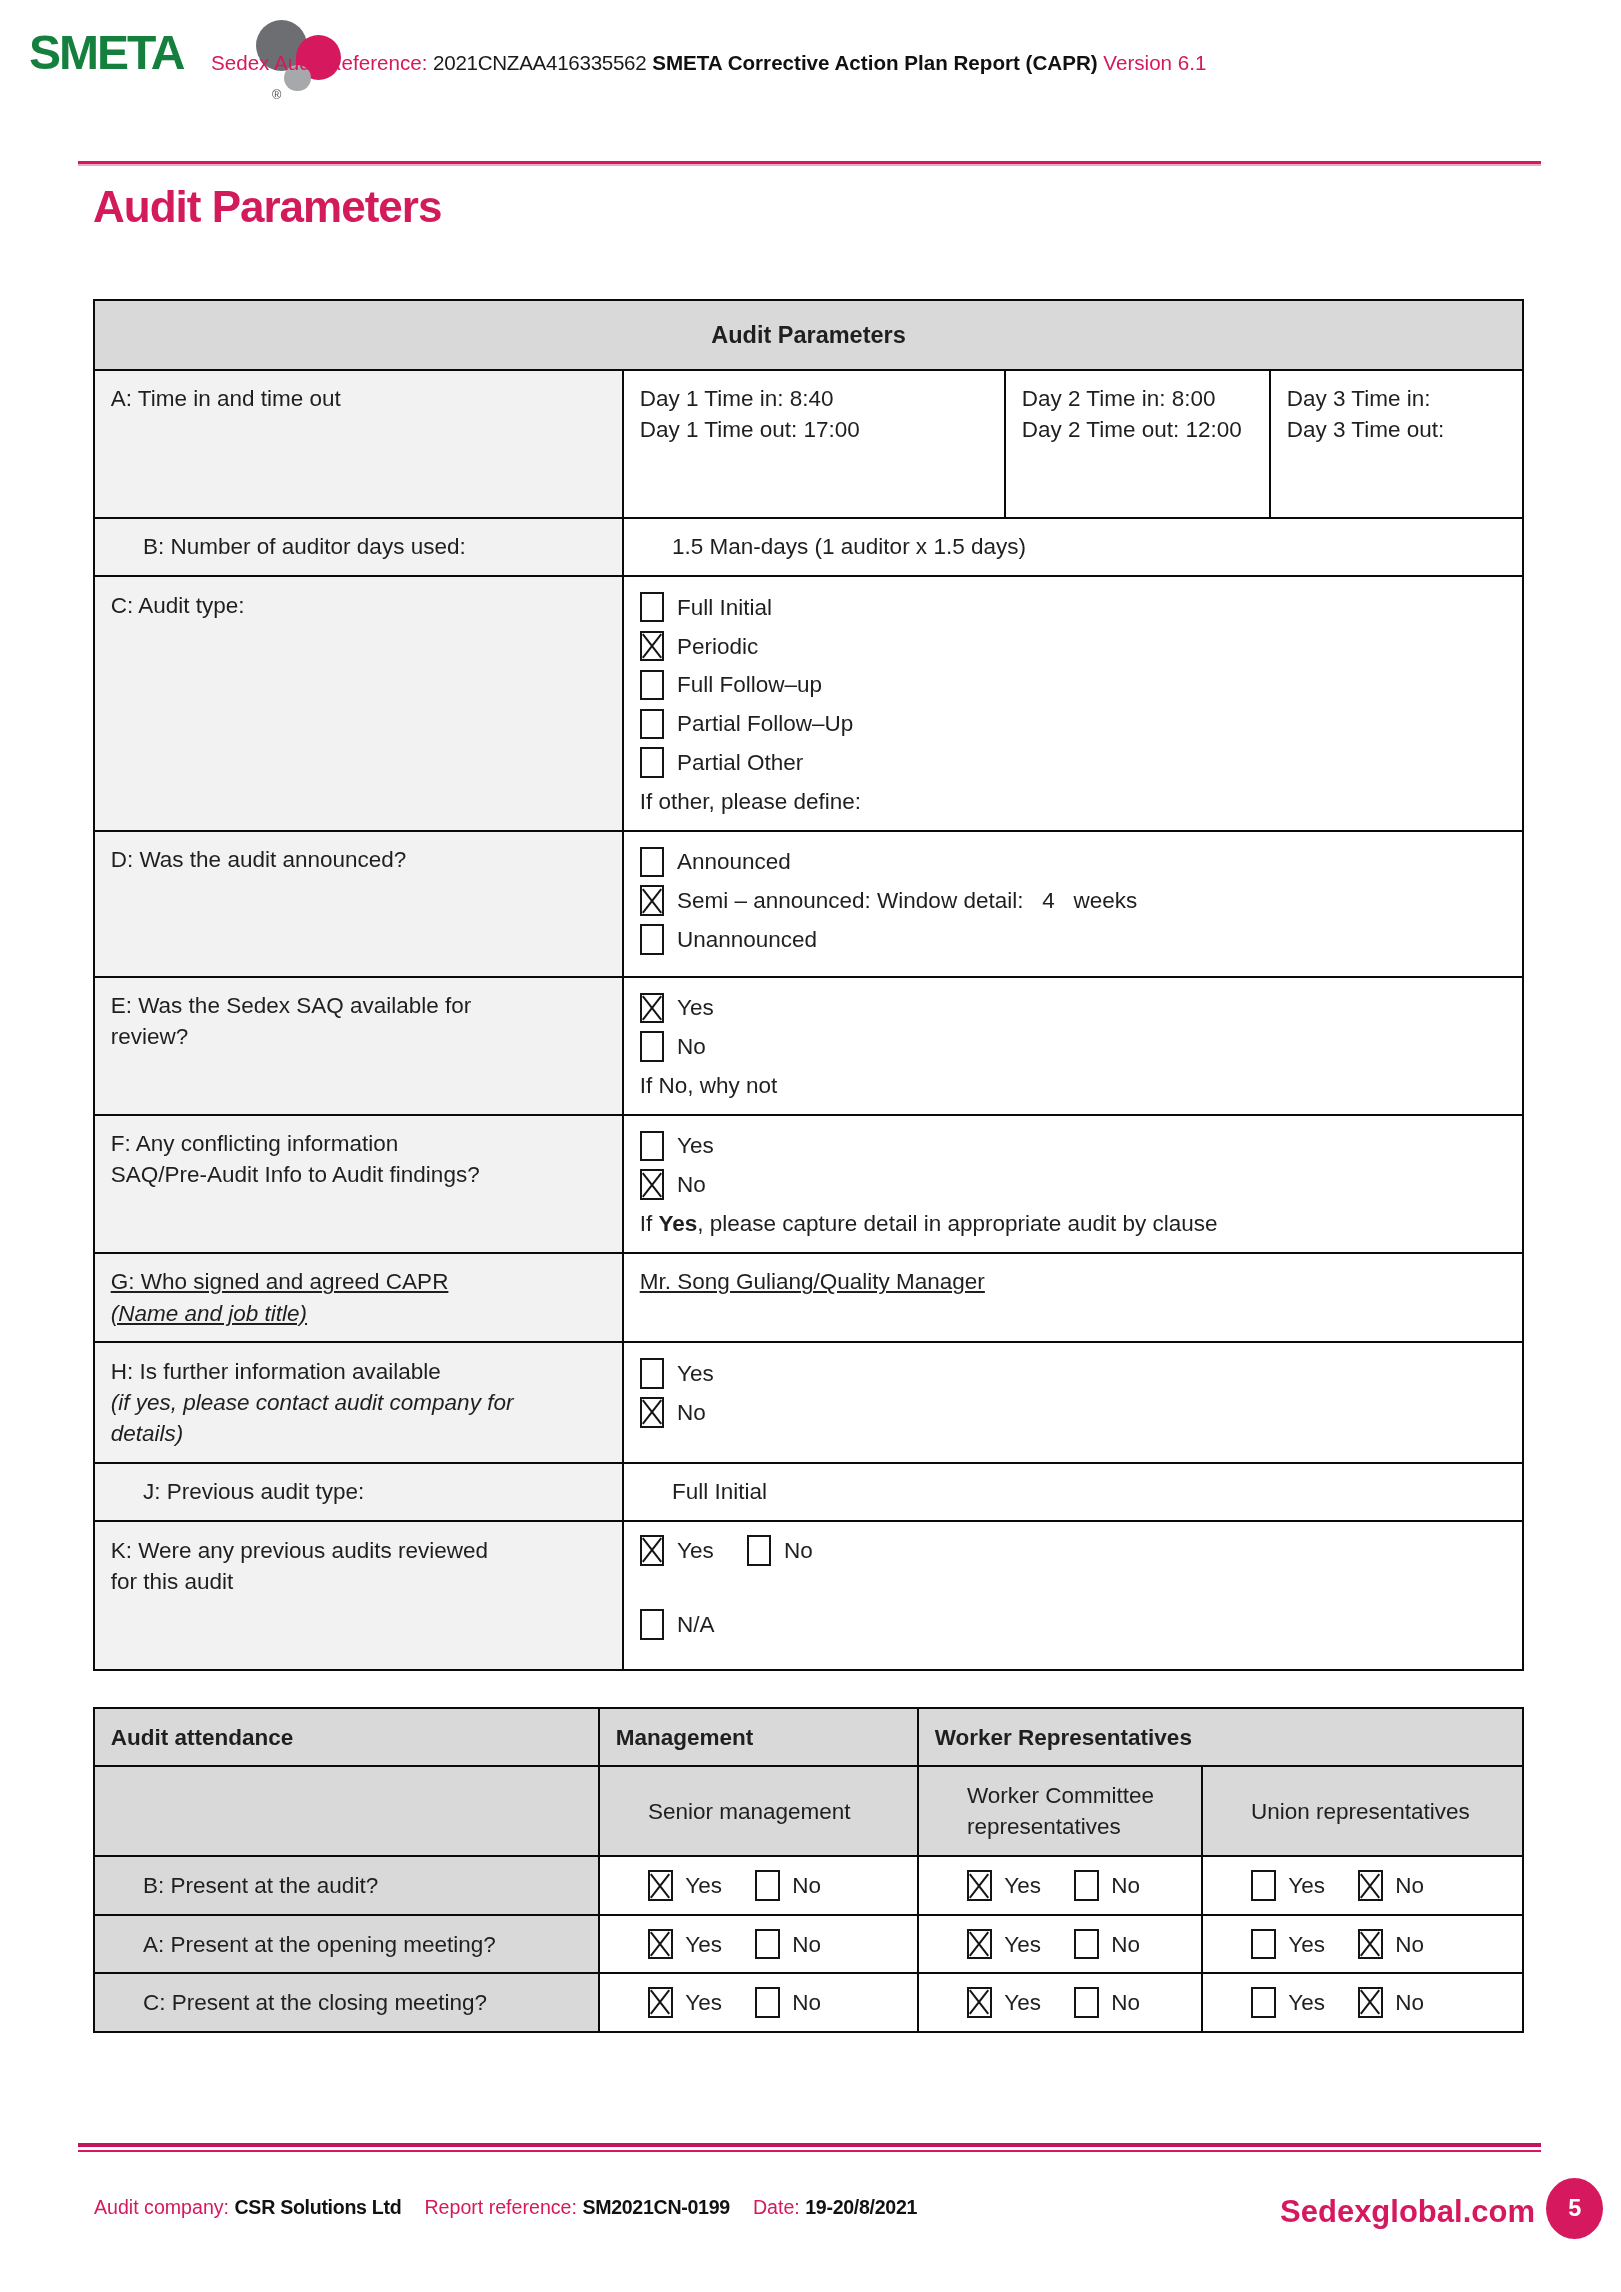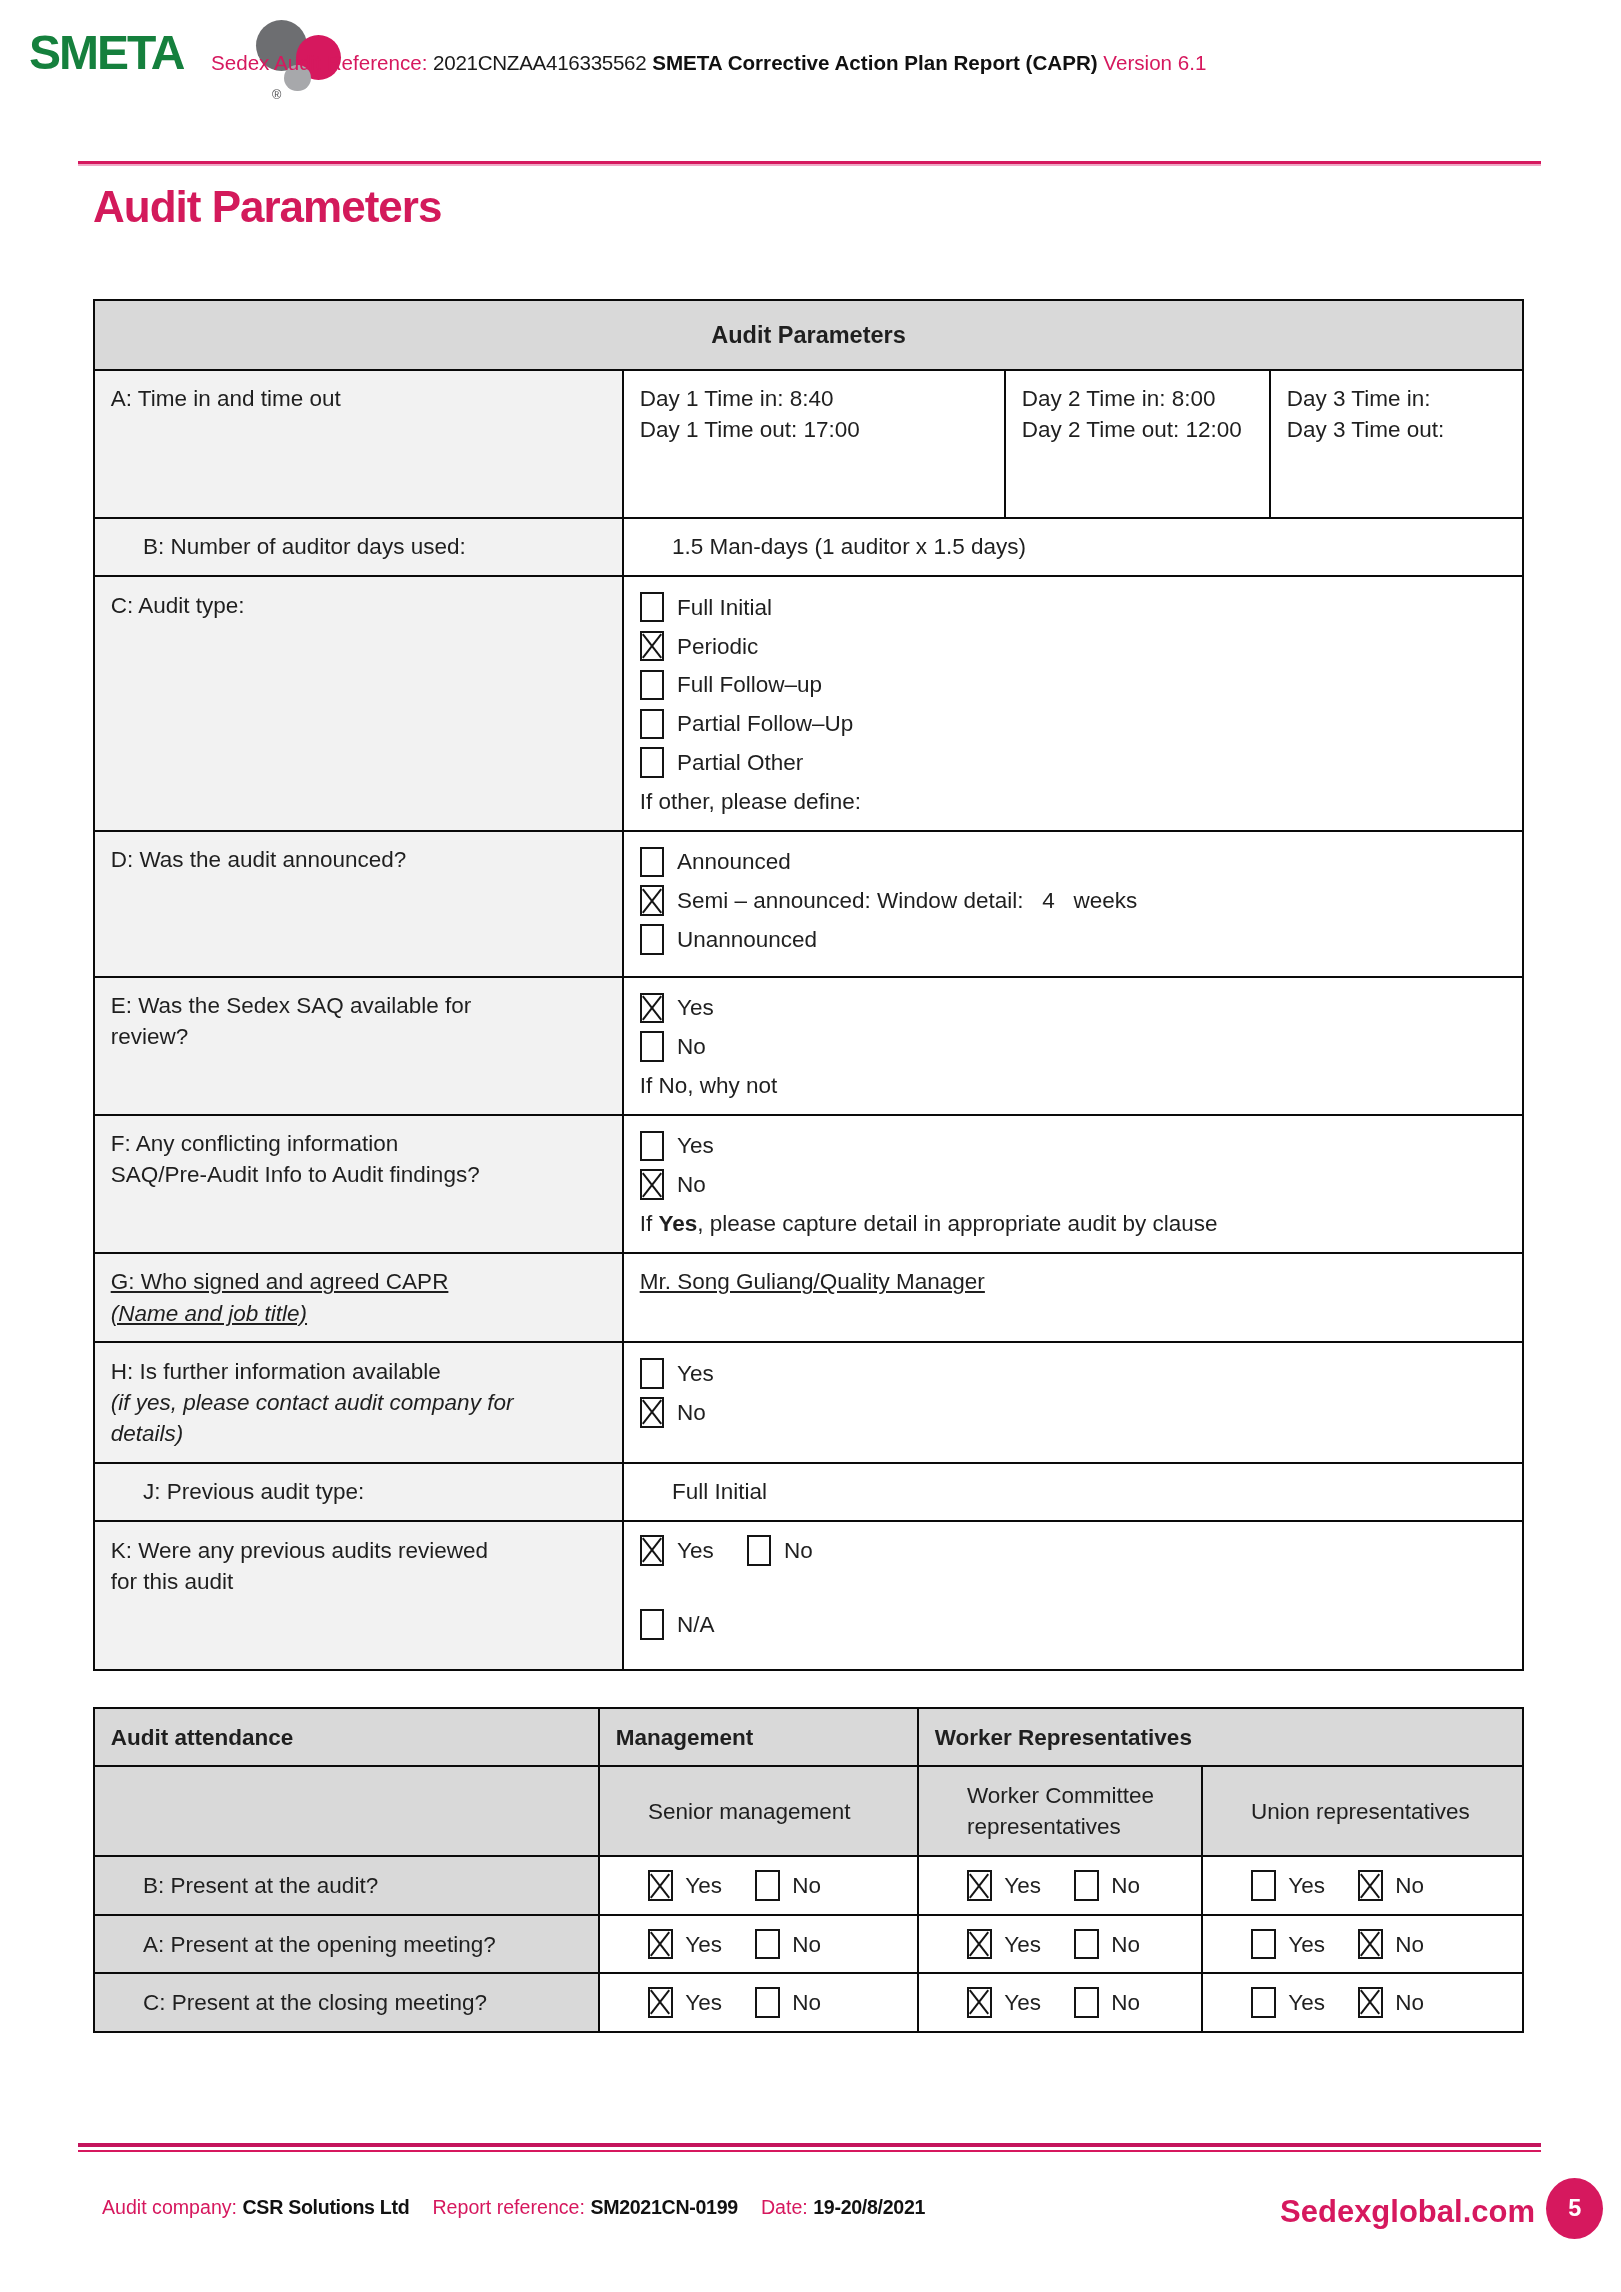--- a/index.html
+++ b/index.html
@@ -54,21 +54,21 @@
   .cb.checked::after{transform:translate(-50%,-50%) rotate(-38deg);}
   .opt-label{white-space:pre-wrap;}
   .note{margin-top:2px;}
   .inline-opts{display:flex;align-items:center;}
   .inline-opts .opt{margin:0 33px 0 0;}
   .spacer-v{height:41px;}
   .b{font-weight:bold;}
   
   .rule-footer-a{position:absolute;left:78px;top:2143px;width:1463px;height:3.9px;background:#c4145c;}
   .rule-footer-b{position:absolute;left:78px;top:2150px;width:1463px;height:2px;background:#d6185e;}
-  .footer-text{position:absolute;left:102px;top:2196px;font-size:19.6px;white-space:nowrap;}
+  .footer-text{position:absolute;left:94px;top:2196px;font-size:19.6px;white-space:nowrap;}
   .footer-text .pink{color:#d6185e;}
   .footer-text .val{color:#111;font-weight:600;letter-spacing:-0.3px;margin-right:17.6px;}
   .website{position:absolute;right:86px;top:2194px;font-size:31px;font-weight:bold;color:#d6185e;}
   .page-badge{
     position:absolute;right:17.6px;top:2178px;width:57px;height:61px;border-radius:50%;
     background:#d6185e;color:#fff;font-size:23.5px;font-weight:bold;
     display:flex;align-items:center;justify-content:center;
   }
 </style>
 </head>

